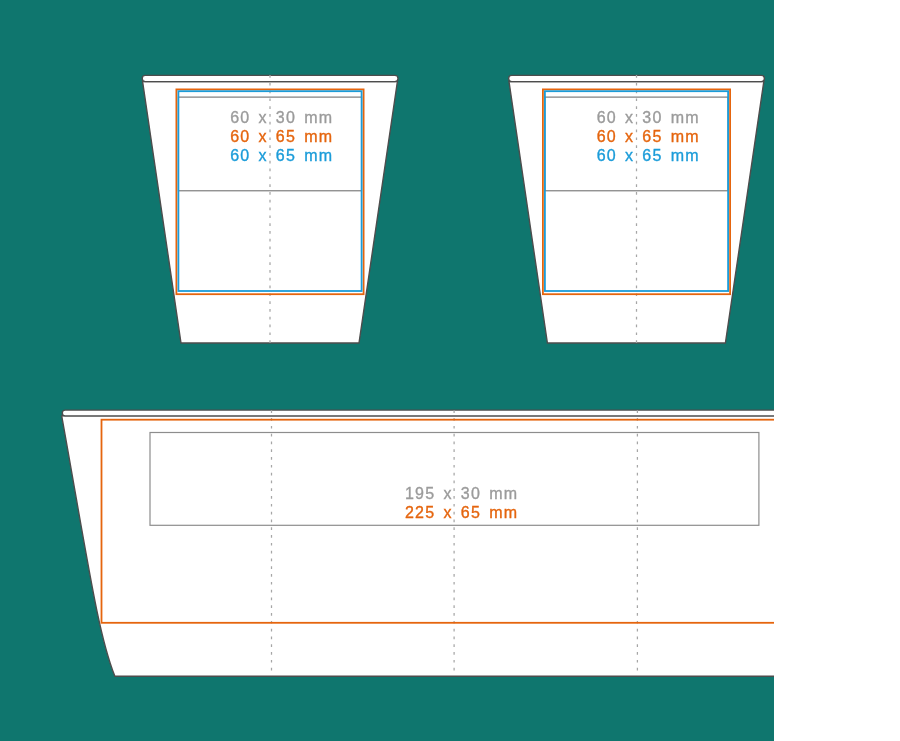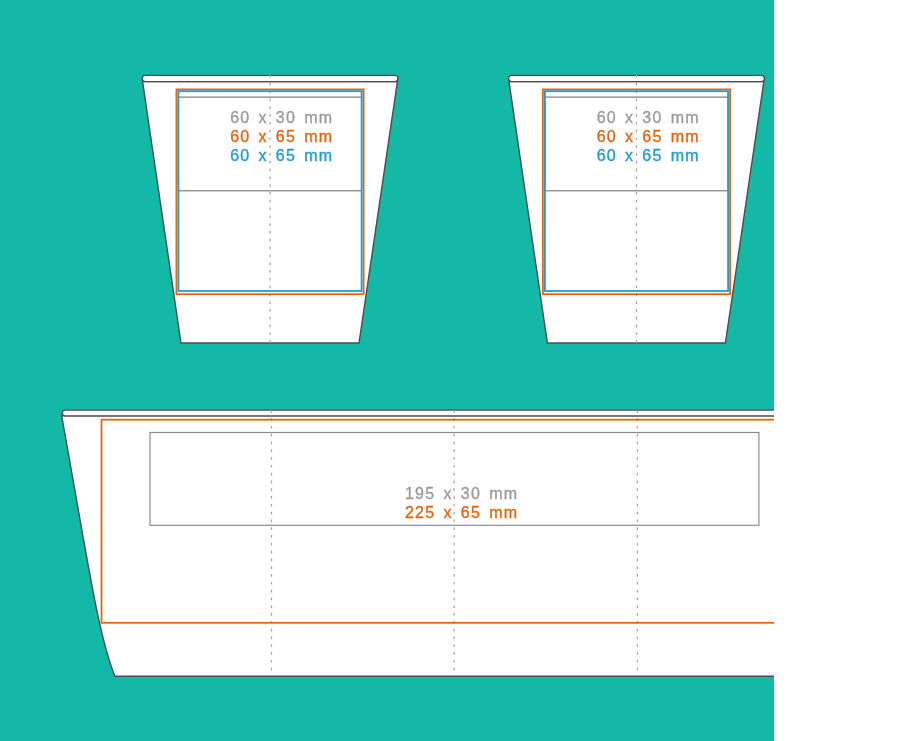--- a/index.html
+++ b/index.html
@@ -1,17 +1,17 @@
 <!DOCTYPE html>
 <html><head>
 <meta charset="utf-8">
 <title>Print area template</title>
 <style>
   html,body{margin:0;padding:0;background:#ffffff;}
-  .stage{position:relative;width:774px;height:741px;background:#14b8a6;overflow:hidden;}
+  .stage{position:relative;width:774px;height:741px;background:#0f766e;overflow:hidden;}
   svg{display:block;}
   text{font-family:"Liberation Sans", sans-serif;}
 </style>
 </head>
 <body>
 <div class="stage">
 <svg width="900" height="741" viewBox="0 0 900 741">
 
   <polygon points="142.6,81.6 397.4,81.6 359.0,343.0 181.0,343.0" fill="#ffffff" stroke="#4d4d4d" stroke-width="1.4"></polygon>
 

